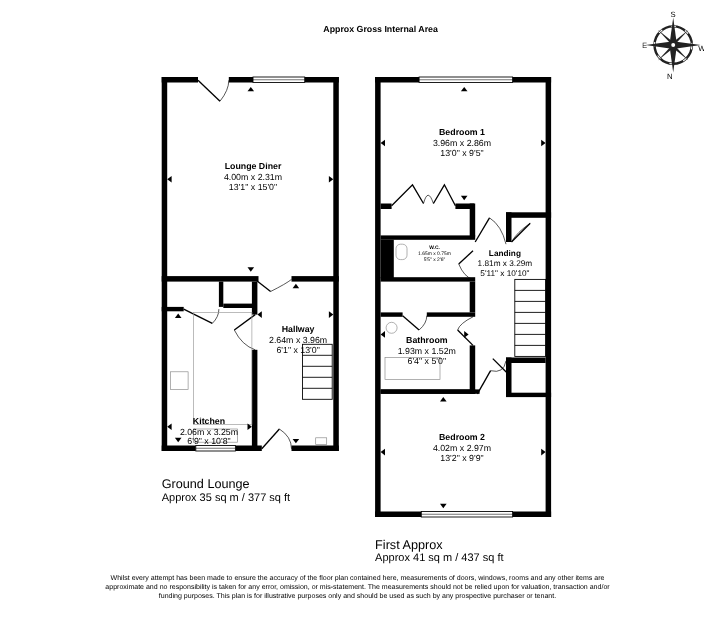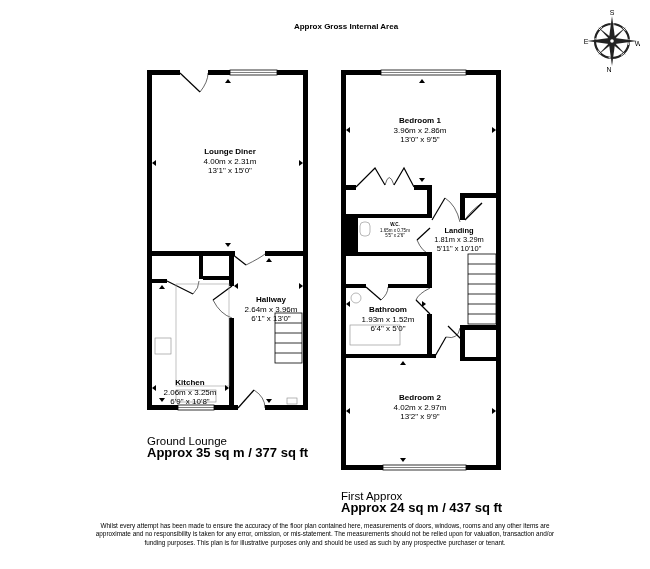--- a/index.html
+++ b/index.html
@@ -1,20 +1,20 @@
 <!DOCTYPE html>
 <html><head>
 <meta charset="utf-8">
 <style>
   html,body{margin:0;padding:0;background:#fff;}
   body{width:650px;height:569px;position:relative;overflow:hidden;font-family:"Liberation Sans",sans-serif;color:#000;}
   .abs{position:absolute;}
   .gross{left:0;width:650px;top:22px;text-align:center;font-weight:bold;font-size:8px;line-height:10px;margin-left:21px;}
   .floor-title{font-size:11.5px;line-height:13px;}
-  .floor-area{font-weight:bold;font-size:13px;line-height:10px;}
+  .floor-area{font-weight:normal;font-size:10px;line-height:10px;}
   .room{text-align:center;font-size:8px;line-height:9.5px;white-space:nowrap;}
   .room .name{font-weight:bold;}
   .disclaimer{left:90px;width:470px;top:522px;text-align:center;font-size:6.4px;line-height:8.4px;}
   svg.plan{position:absolute;left:0;top:0;}
 </style>
 </head>
 <body>
 
 <div class="abs gross">
   <div>Approx Gross Internal Area</div>
@@ -231,16 +231,16 @@
   <div>4.02m x 2.97m</div>
   <div>13'2" x 9'9"</div>
 </div>
 
 <div class="abs" style="left:147px;top:435px;">
   <div class="floor-title">Ground Lounge</div>
   <div class="floor-area">Approx 35 sq m / 377 sq ft</div>
 </div>
 <div class="abs" style="left:341px;top:490px;">
   <div class="floor-title">First Approx</div>
-  <div class="floor-area">Approx 24 sq m / 437 sq ft</div>
+  <div class="floor-area">Approx 41 sq m / 437 sq ft</div>
 </div>
 
 <div class="abs disclaimer">Whilst every attempt has been made to ensure the accuracy of the floor plan contained here, measurements of doors, windows, rooms and any other items are approximate and no responsibility is taken for any error, omission, or mis-statement. The measurements should not be relied upon for valuation, transaction and/or funding purposes. This plan is for illustrative purposes only and should be used as such by any prospective purchaser or tenant.</div>
 
 </body></html>

